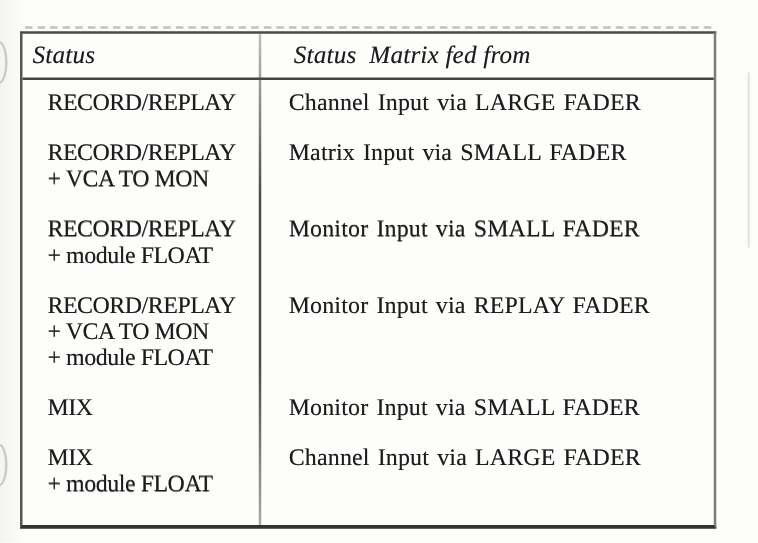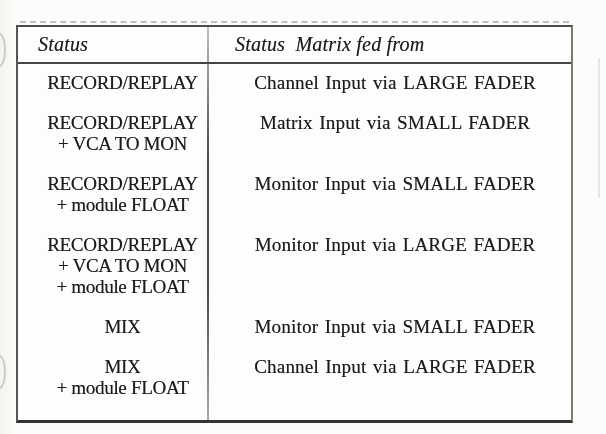--- a/index.html
+++ b/index.html
@@ -78,44 +78,43 @@
     display: flex;
     height: 37px;
     align-items: center;
     border-bottom: 2px solid #454543;
     font-style: italic;
     font-size: 20px;
     letter-spacing: 0.2px;
     white-space: pre;
   }
 
-  .status-col  { width: 189px; padding-left: 20px; }
+  .status-col  { width: 189px; padding-left: 8px; }
   .routing-col { flex: 1; padding-left: 28px; }
 
   .body-rows { padding-top: 8px; }
 
   .table-row {
     display: flex;
     margin-bottom: 19px;
     font-size: 19px;
     line-height: 21px;
-    text-align: center;
   }
 
   .status-cell {
     width: 189px;
     padding-left: 20px;
     white-space: pre;
     letter-spacing: -0.3px;
     text-shadow: 0.2px 0.2px 0.4px rgba(25,25,25,0.55);
   }
 
   .routing-cell {
     flex: 1;
-    padding-left: 12px;
+    padding-left: 24px;
     white-space: pre;
     letter-spacing: 0.2px;
     word-spacing: 1.5px;
     text-shadow: 0.2px 0.2px 0.4px rgba(25,25,25,0.55);
   }
 
   .header-row .status-col,
   .header-row .routing-col {
     text-shadow: 0.2px 0.2px 0.4px rgba(25,25,25,0.5);
   }
@@ -154,21 +153,21 @@
       <div class="table-row">
         <div class="status-cell">RECORD/REPLAY
 + module FLOAT</div>
         <div class="routing-cell">Monitor Input via SMALL FADER</div>
       </div>
 
       <div class="table-row">
         <div class="status-cell">RECORD/REPLAY
 + VCA TO MON
 + module FLOAT</div>
-        <div class="routing-cell">Monitor Input via LARGE FADER</div>
+        <div class="routing-cell">Monitor Input via REPLAY FADER</div>
       </div>
 
       <div class="table-row">
         <div class="status-cell">MIX</div>
         <div class="routing-cell">Monitor Input via SMALL FADER</div>
       </div>
 
       <div class="table-row">
         <div class="status-cell">MIX
 + module FLOAT</div>

